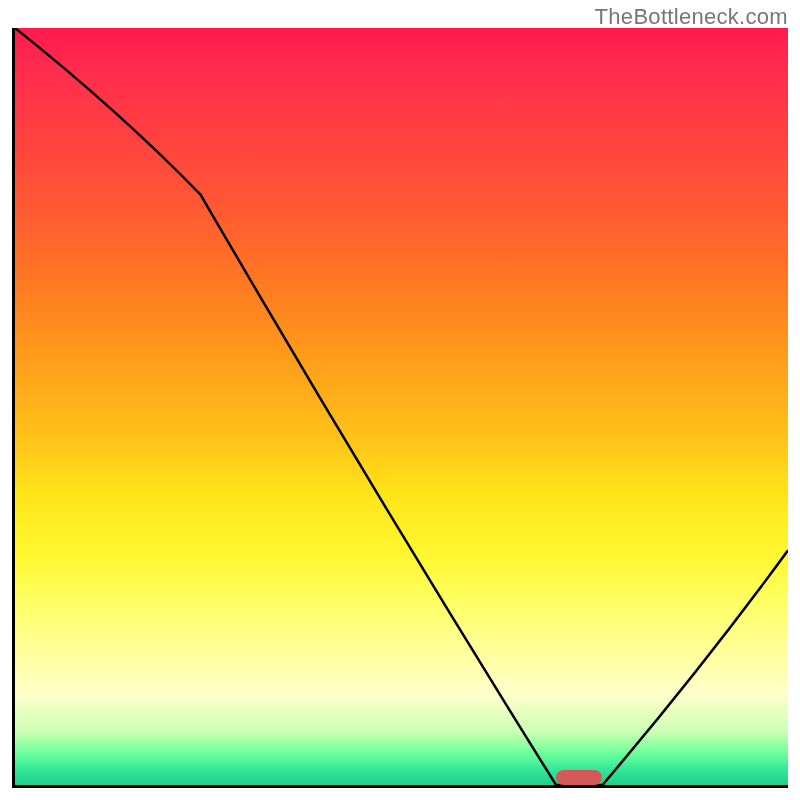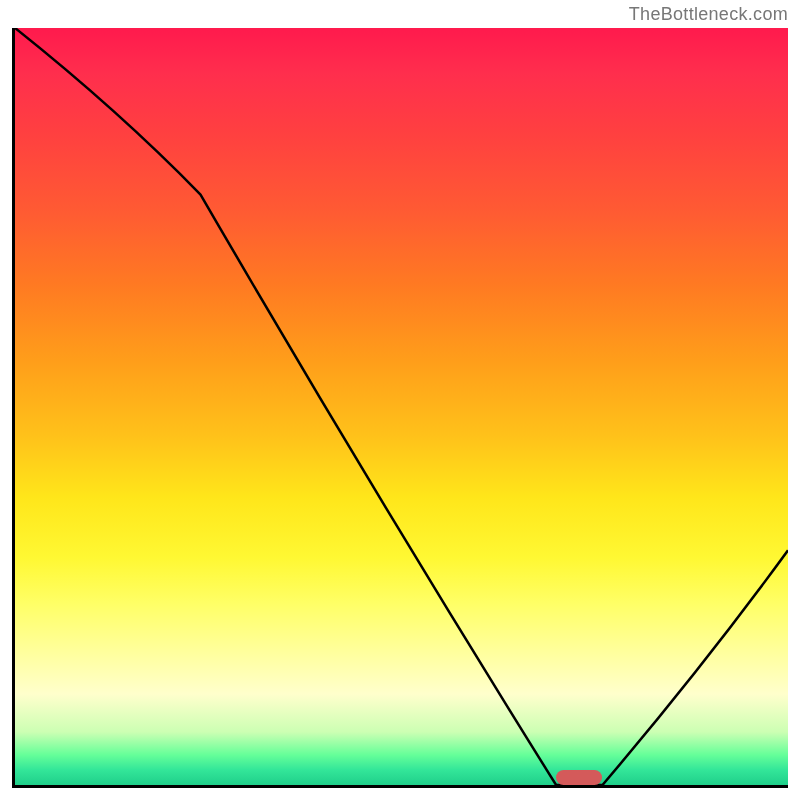--- a/index.html
+++ b/index.html
@@ -13,21 +13,21 @@
   .container {
     position: relative;
     width: 800px;
     height: 800px;
   }
   .watermark {
     position: absolute;
     top: 4px;
     right: 12px;
     color: #777;
-    font-size: 18px;
+    font-size: 22px;
     font-weight: 500;
     letter-spacing: 0.3px;
     z-index: 10;
   }
   .plot-area {
     position: absolute;
     left: 12px;
     top: 28px;
     width: 776px;
     height: 760px;

